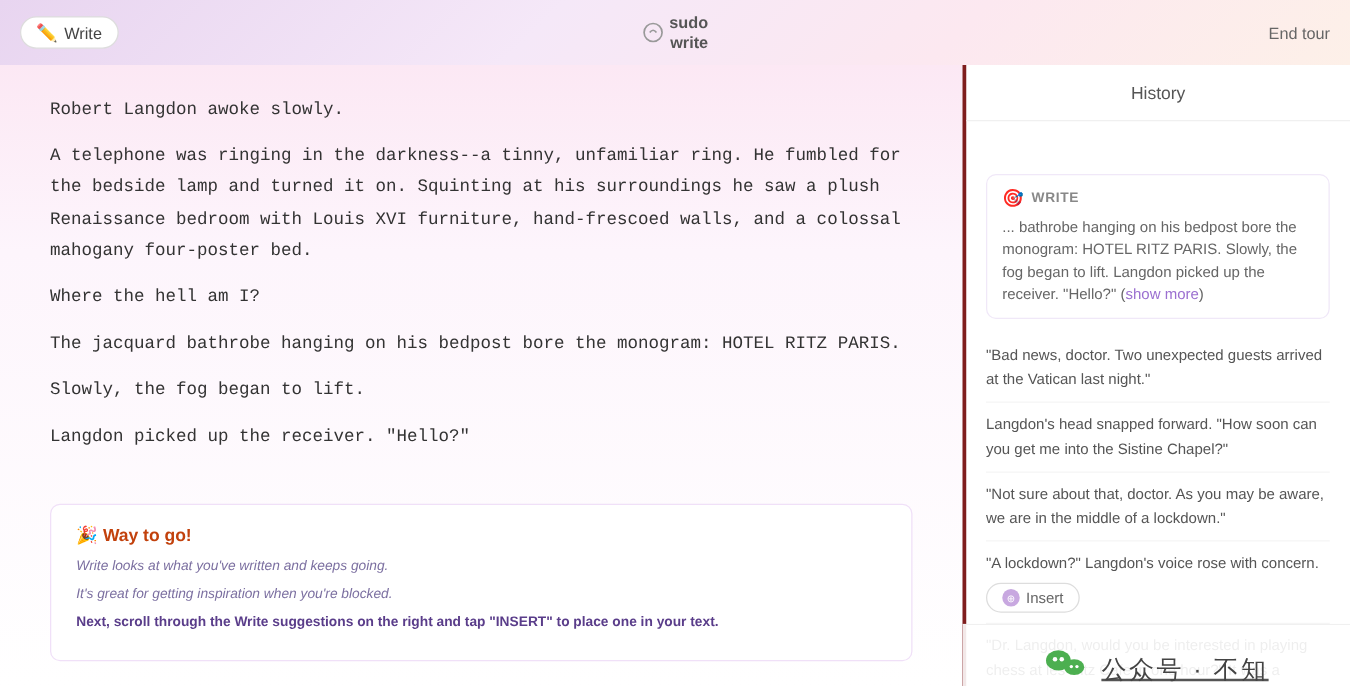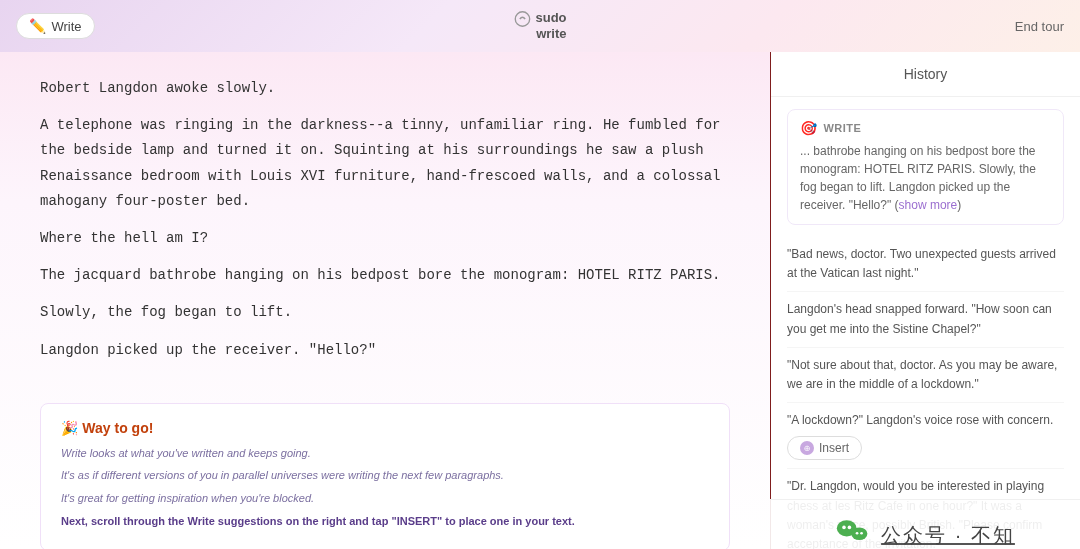--- a/index.html
+++ b/index.html
@@ -25,21 +25,21 @@
       height: 52px;
       background: linear-gradient(135deg, #e8d5f0 0%, #f5e8f8 40%, #fce8f0 70%, #fdf0e8 100%);
       display: flex;
       align-items: center;
       justify-content: center;
       z-index: 10;
     }
 
     .header-logo {
       display: flex;
-      align-items: flex-start;
+      align-items: center;
       gap: 4px;
       position: absolute;
       left: 50%;
       transform: translateX(-50%);
     }
 
     .logo-text {
       font-size: 13px;
       font-weight: 600;
       color: #555;
@@ -153,23 +153,24 @@
       color: #5a3d8a;
       font-style: normal;
       margin-top: 35px;
     }
 
     
     .right-panel {
       width: 310px;
       height: 497px;
       background: white;
-      border-left: 1px solid #7f1d1d;
+      border-left: 3px solid #7f1d1d;
       display: flex;
       flex-direction: column;
+      gap: 30px;
     }
 
     .history-header {
       padding: 14px 20px;
       font-size: 14px;
       font-weight: 500;
       color: #555;
       border-bottom: 1px solid #f0f0f0;
       text-align: center;
     }
@@ -321,21 +322,20 @@
       <p>Slowly, the fog began to lift.</p>
       <p>Langdon picked up the receiver. "Hello?"</p>
     </div>
 
     <div class="divider"></div>
 
     <div class="tour-box">
       <div class="tour-title">🎉 Way to go!</div>
       <div class="tour-desc">
         <p>Write looks at what you've written and keeps going.</p>
-        <p>It's as if different versions of you in parallel universes were writing the next few paragraphs.</p>
         <p>It's great for getting inspiration when you're blocked.</p>
         <p>
           <span class="tour-highlight">Next, scroll through the Write suggestions on the right and tap "INSERT" to place one in your text.</span>
         </p>
       </div>
     </div>
   </div>
 
   <div class="right-panel">
     <div class="history-header">

